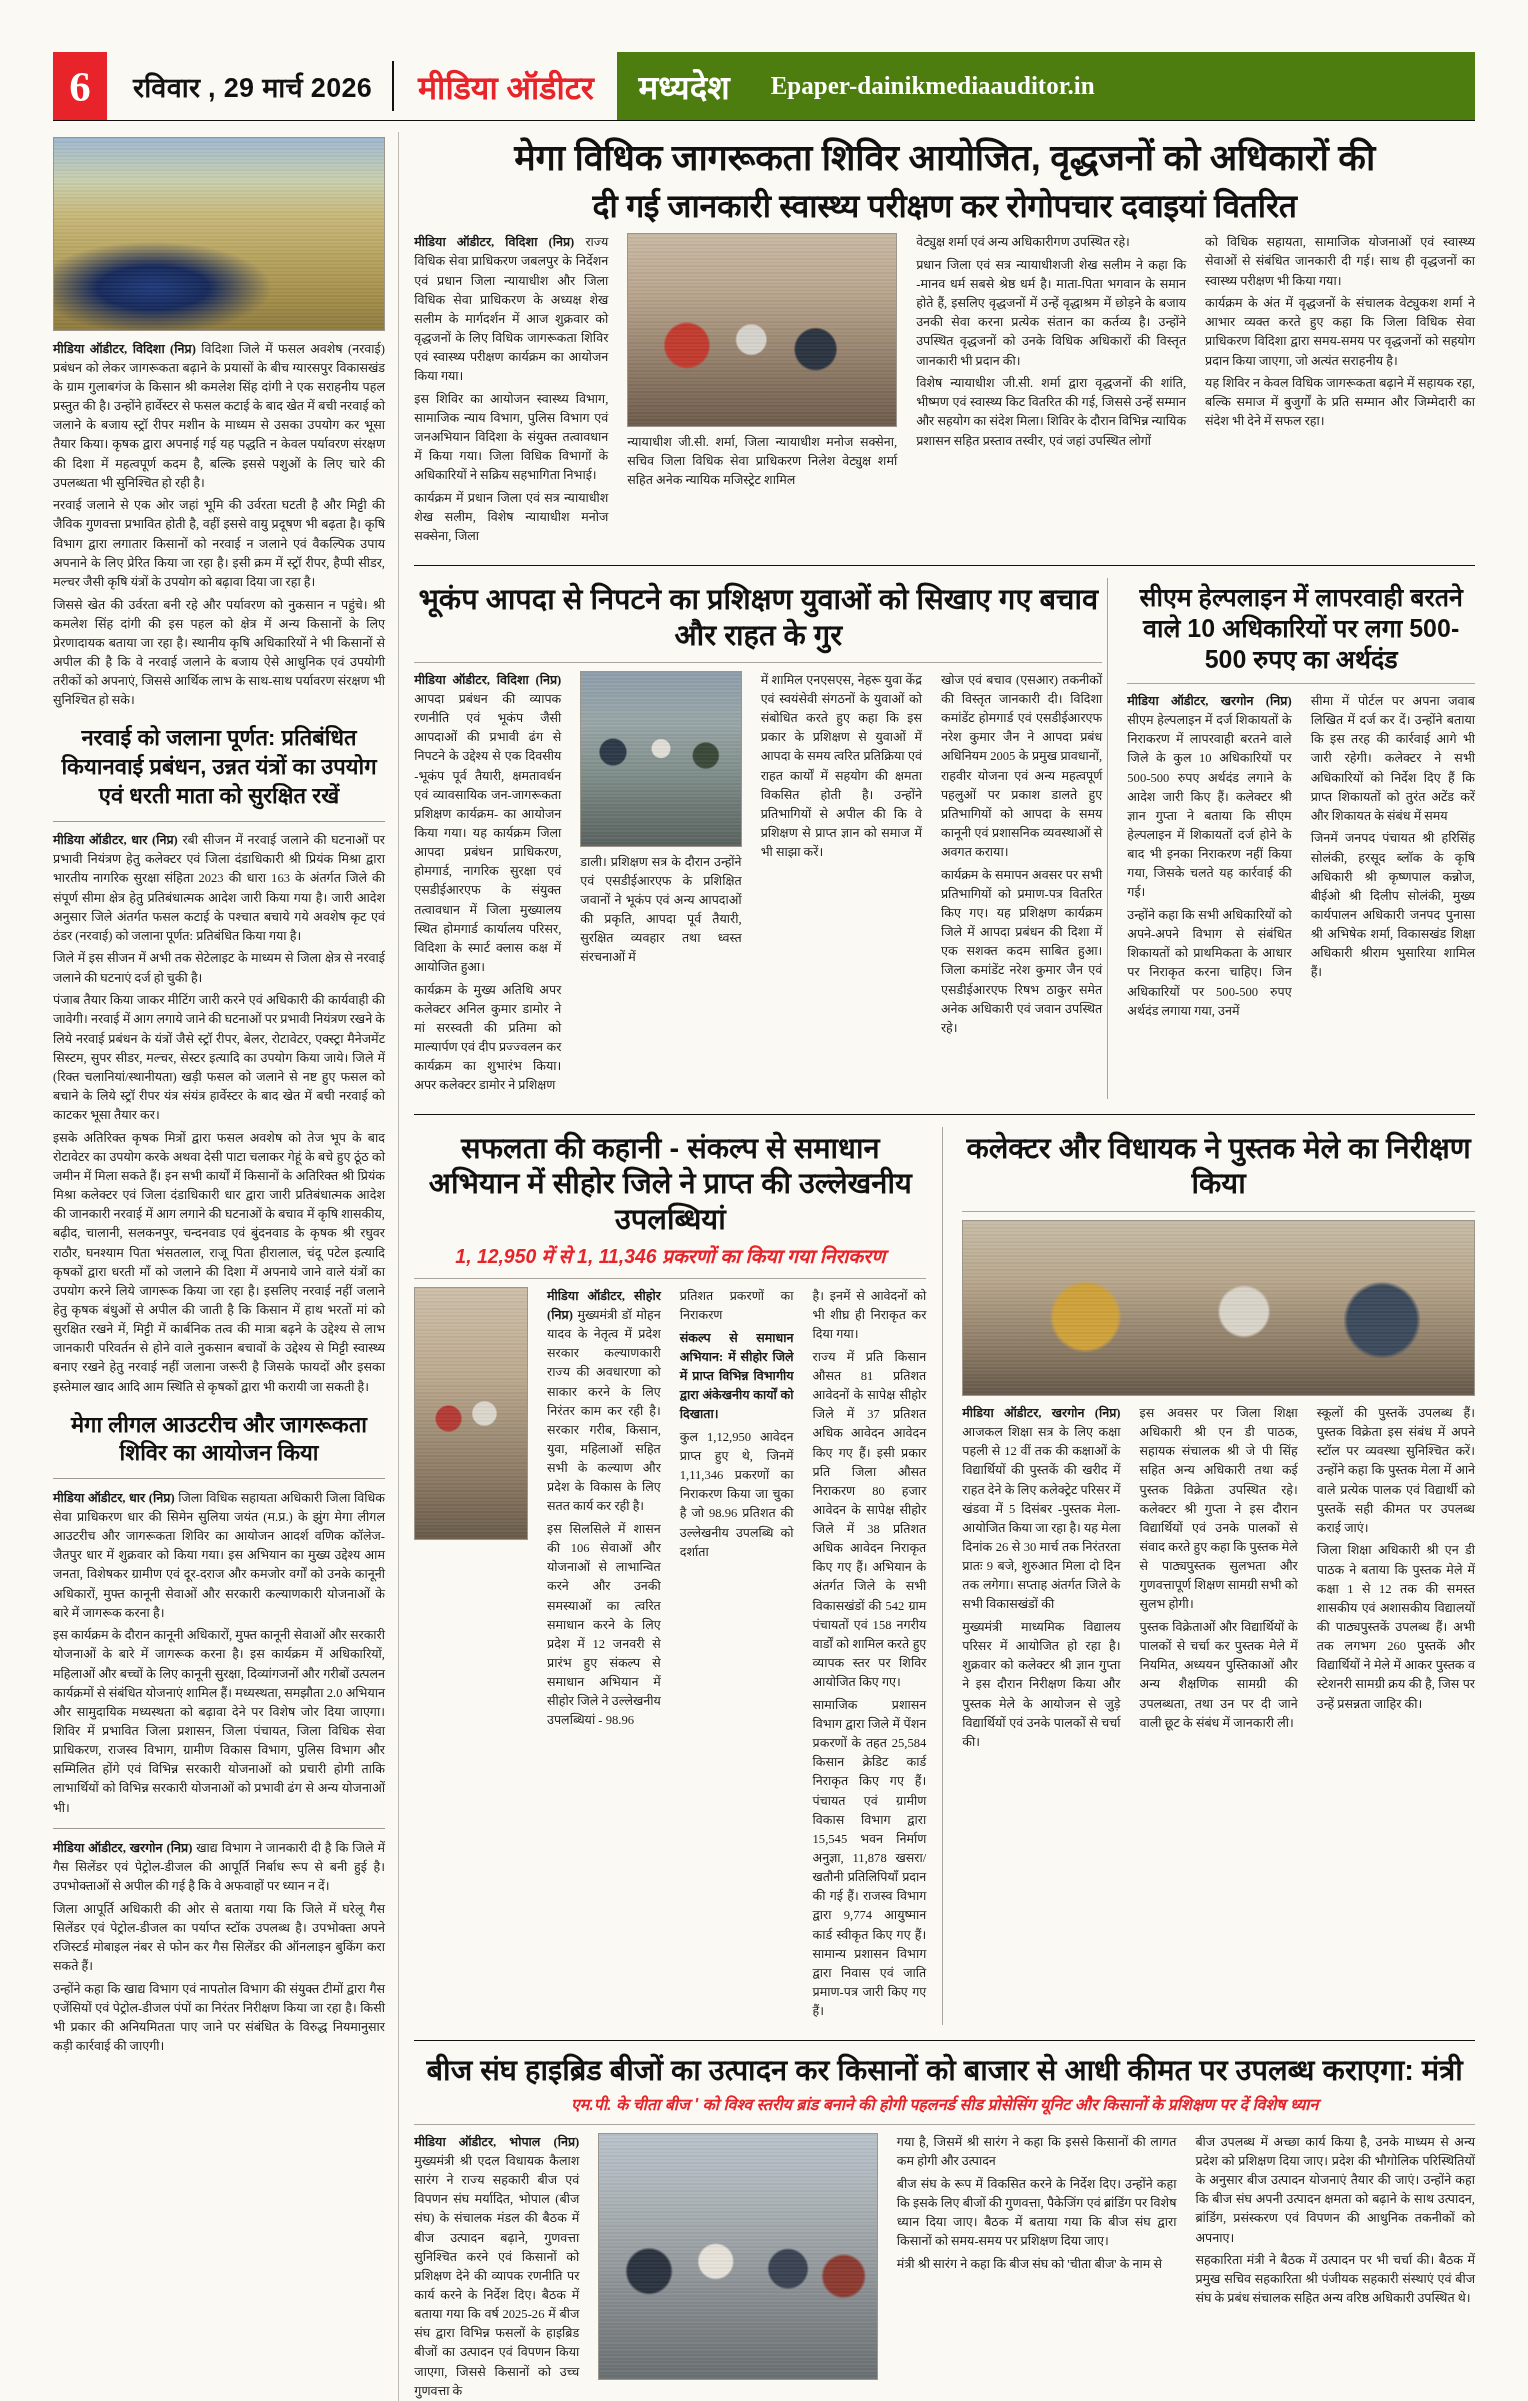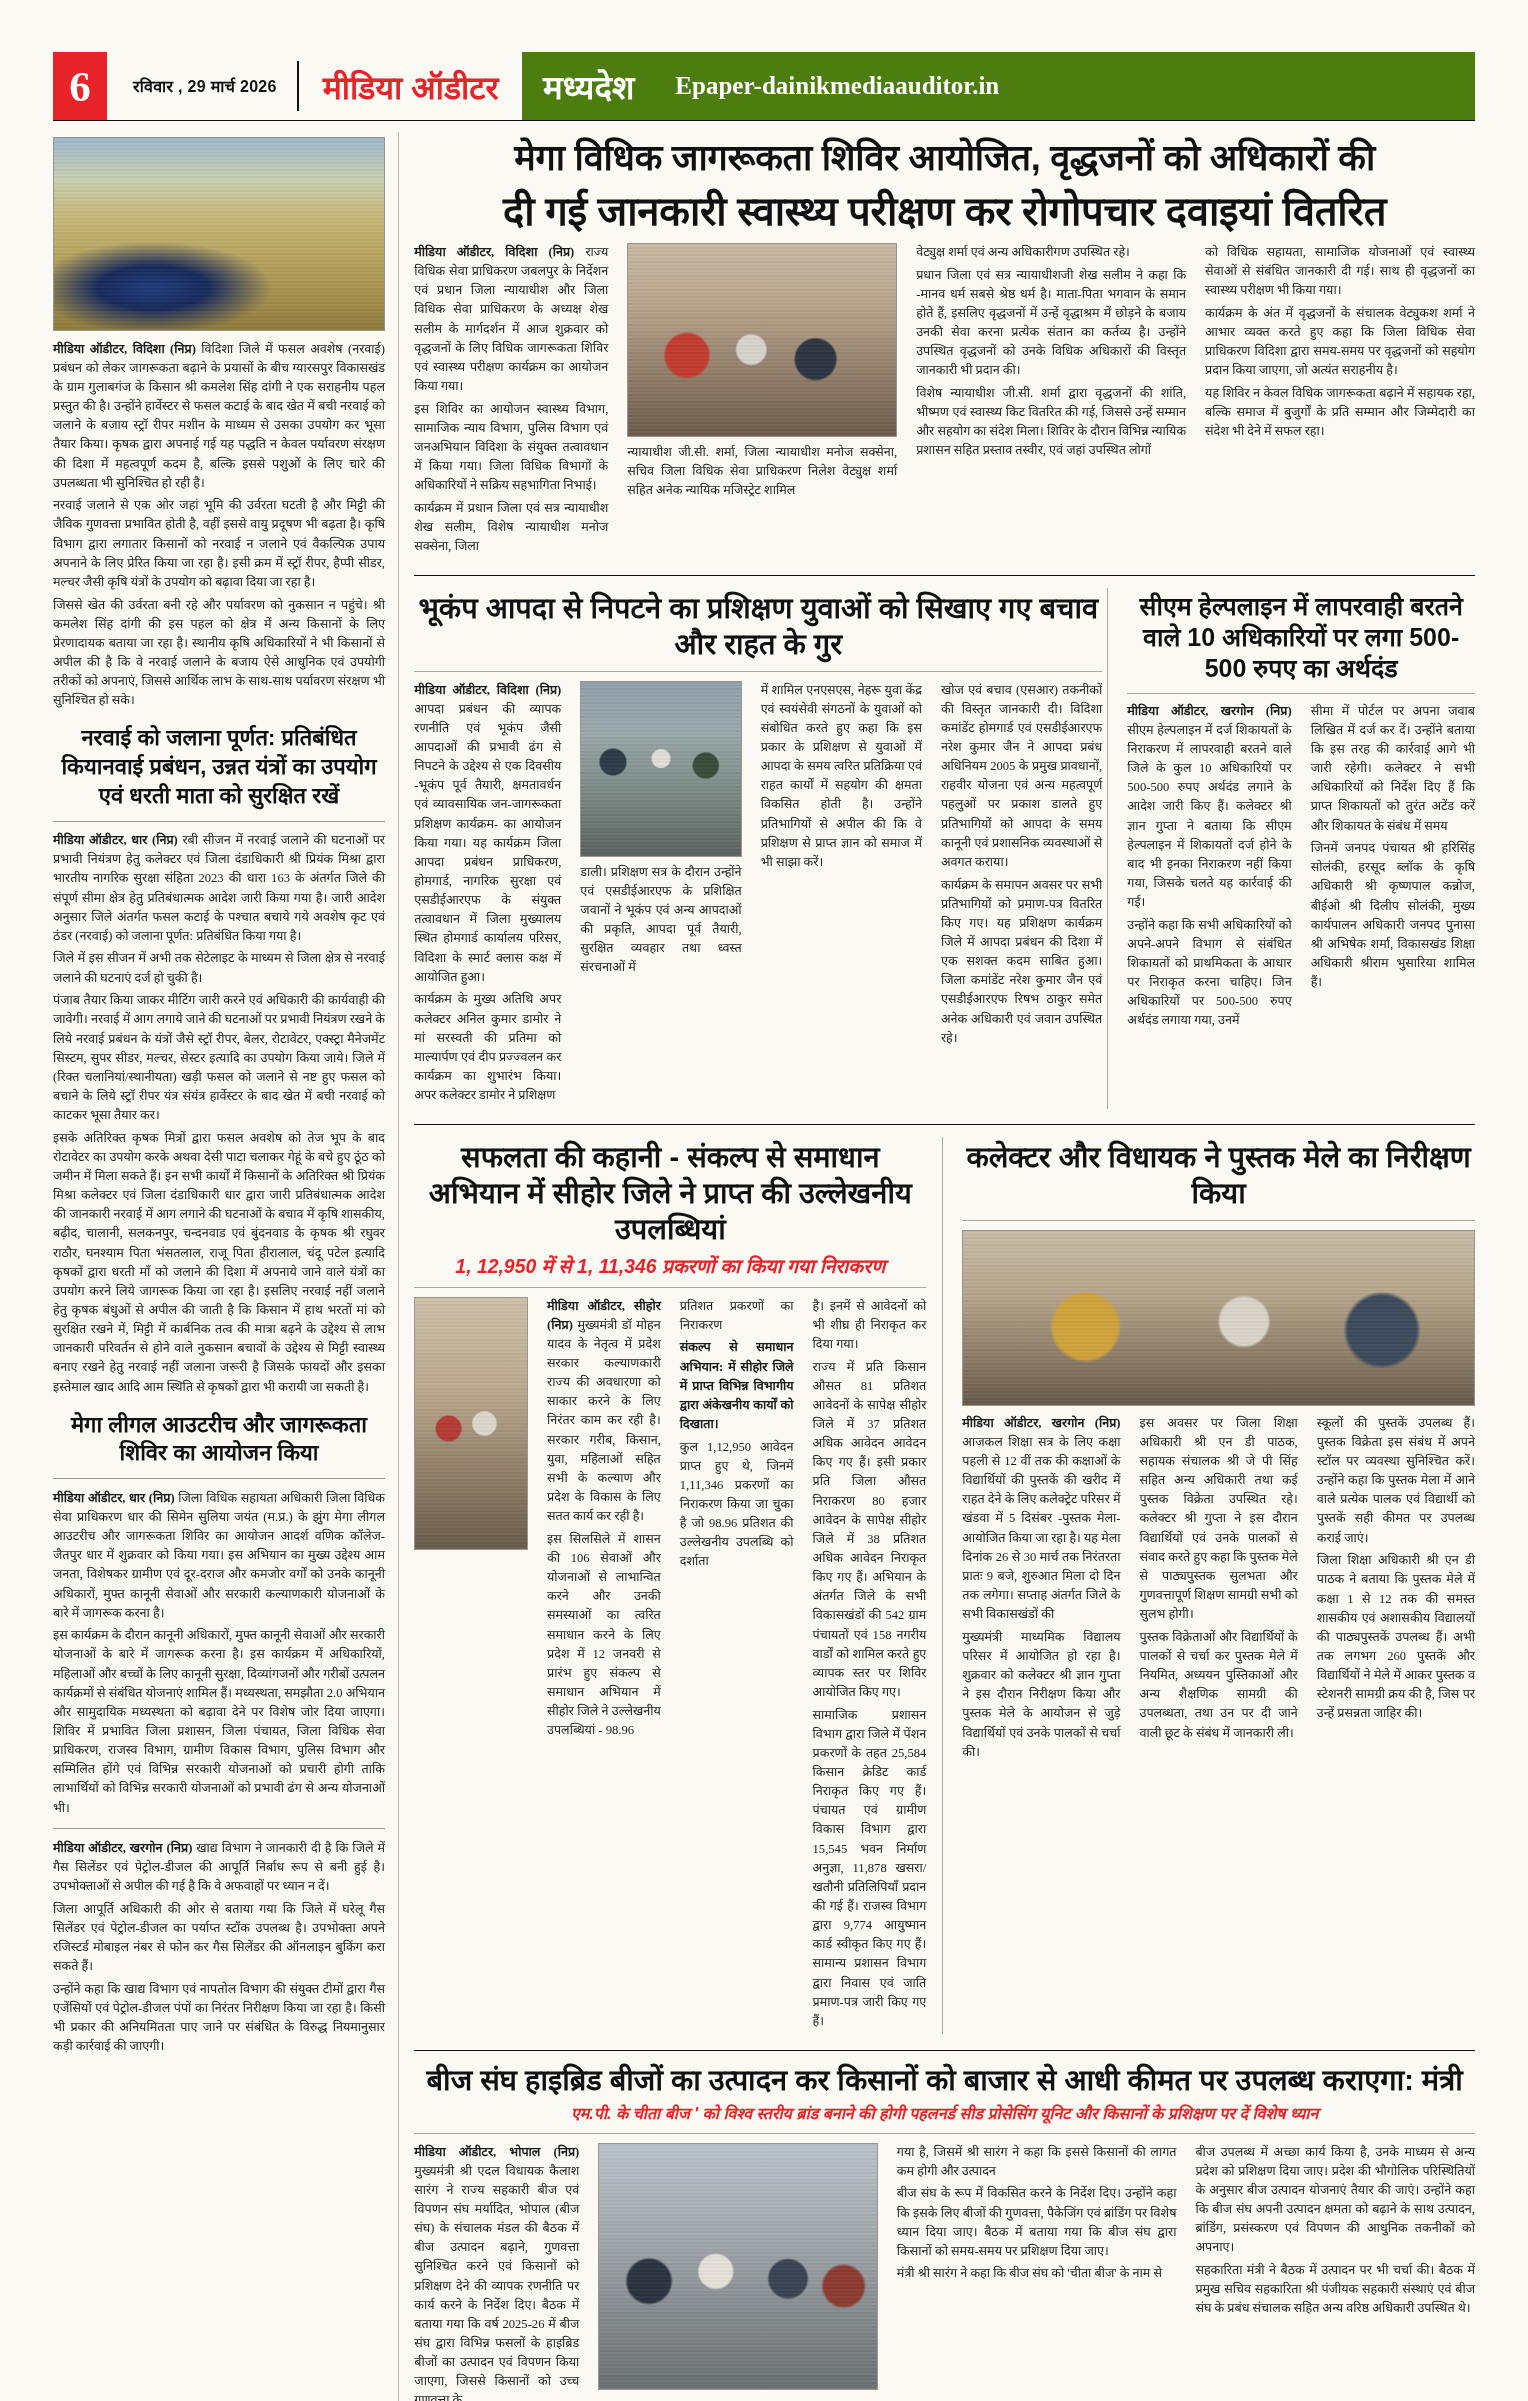--- a/index.html
+++ b/index.html
@@ -35,21 +35,21 @@
     justify-content: center;
     font-size: 43px;
     font-weight: 700;
     line-height: 1;
     font-family: "Liberation Serif", serif;
   }
   .date-box {
     display: flex;
     align-items: center;
     padding: 0 20px 0 26px;
-    font-size: 16px;
+    font-size: 27px;
     font-weight: 700;
     color: #111;
     letter-spacing: 0.3px;
     white-space: nowrap;
     font-family: "Liberation Sans", sans-serif;
   }
   .vdiv {
     width: 2.4px;
     background: #111;
     margin: 9.4px 0;
@@ -148,21 +148,21 @@
     font-family: "Liberation Sans", sans-serif;
     font-weight: 700;
     font-size: 36px;
     line-height: 1.22;
     color: #111;
     text-align: center;
     margin: 4.7px 0 7px 0;
     letter-spacing: -0.3px;
   }
   .main-head.two {
-    font-size: 40px;
+    font-size: 32px;
   }
   .rule-s { border: 0; border-top: 1.2px solid #a9a59d; margin: 8.2px 0 8.2px 0; }
 
   .sect-head {
     font-family: "Liberation Sans", sans-serif;
     font-weight: 700;
     font-size: 29px;
     line-height: 1.24;
     color: #111;
     text-align: center;

